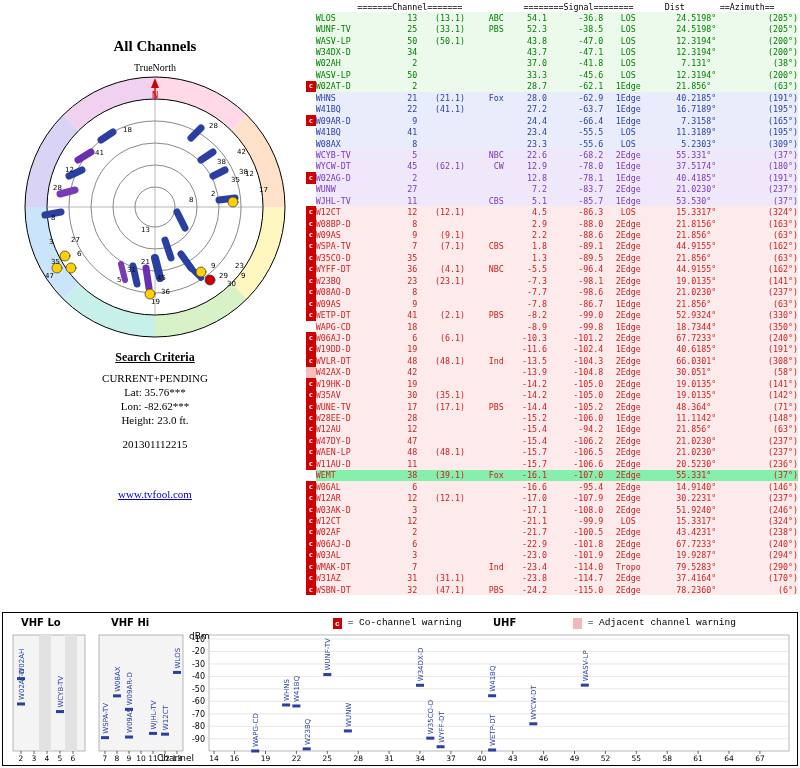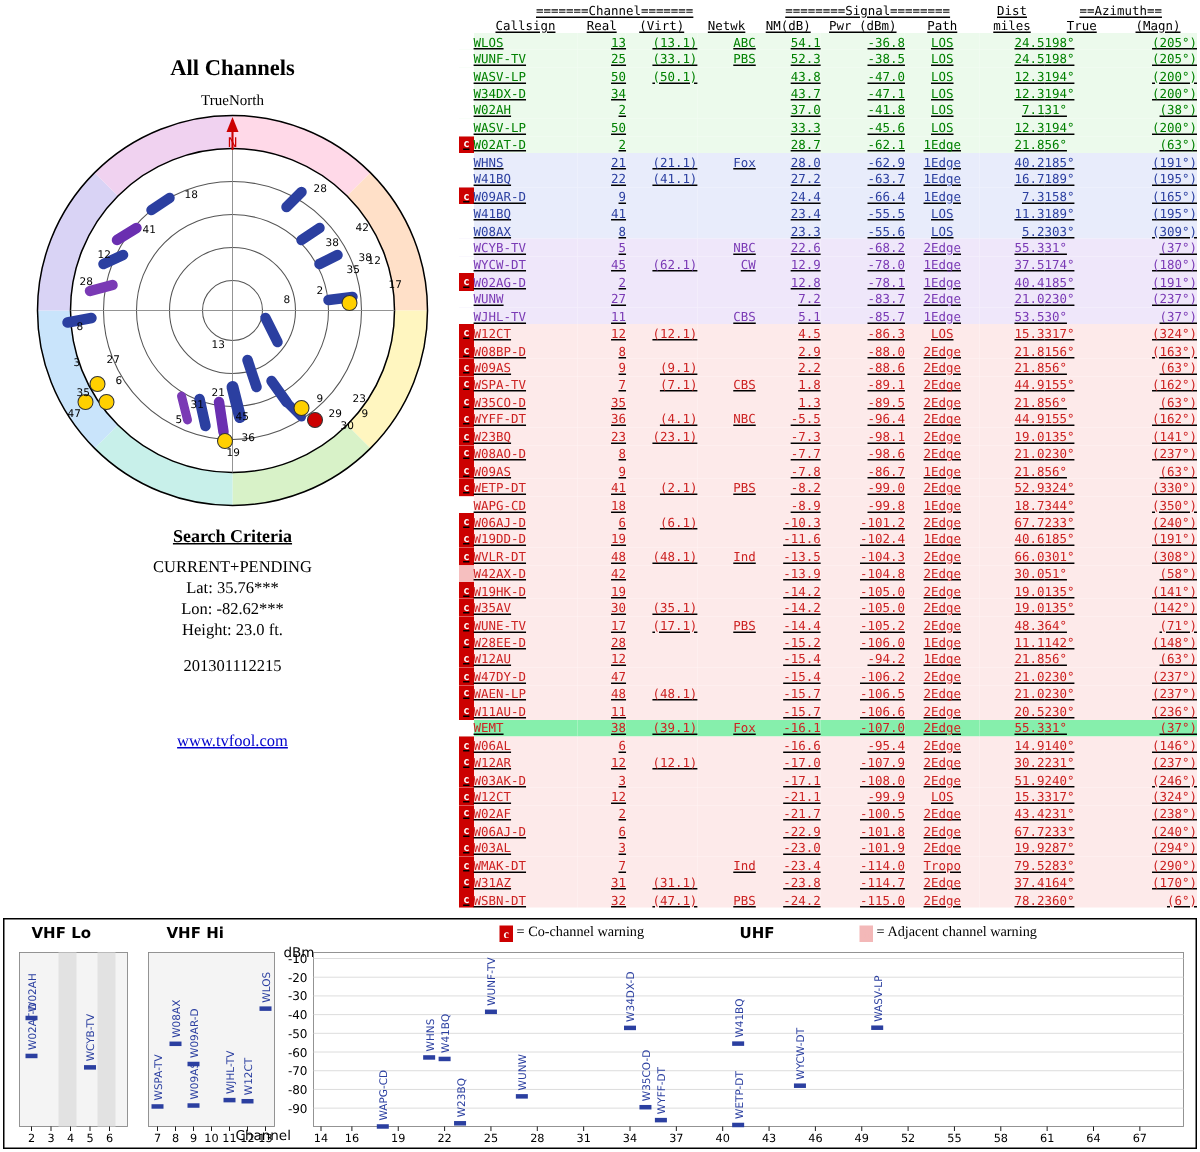--- a/index.html
+++ b/index.html
@@ -40,21 +40,21 @@
     position: absolute; left: 0; top: 488px; width: 310px; text-align: center;
     color: #0000cc; text-decoration: underline; font-size: 11px;
     font-family: "Liberation Serif", serif;
   }
 
   
   #table-panel {
     position: absolute; left: 306px; top: 2px; width: 492px; height: 604px;
     font-family: "DejaVu Sans Mono", monospace; font-size: 8.3px;
   }
-  table.tbl { border-collapse: collapse; width: 492px; text-decoration: underline; }
+  table.tbl { border-collapse: collapse; width: 492px; }
   table.tbl td, table.tbl th { padding: 0; margin: 0; white-space: pre; }
   .grp-row td { text-align: center; font-size: 8.3px; color: #000; font-weight: normal; }
   .hdr-row td { text-align: center; font-size: 8.3px; color: #000; }
   .r { text-align: right; }
   .c { text-align: center; }
   .l { text-align: left; }
   tr.data-row { height: 11.45px; }
   td.flag { width: 9px; text-align: center; font-weight: bold; font-size: 7px; color: #fff; }
   td.call { width: 64px; padding-left: 2px; }
   td.real { width: 30px; text-align: right; }
@@ -65,21 +65,21 @@
   td.path { width: 46px; text-align: center; }
   td.dist { width: 40px; text-align: right; }
   td.azt  { width: 46px; text-align: left; }
   td.azm  { width: 48px; text-align: right; }
 
   
   #bottom-panel {
     position: absolute; left: 2px; top: 612px; width: 796px; height: 154px;
     border: 1px solid #000; background: #fff;
   }
-  #legend-co, #legend-adj { position: absolute; font-size: 9.5px; font-family: Liberation Serif, serif; }
+  #legend-co, #legend-adj { position: absolute; font-size: 9.5px; font-family: Liberation Mono, monospace; }
   .legend-chip {
     display: inline-block; width: 9px; height: 11px; line-height: 11px;
     text-align: center; font-weight: bold; font-size: 8px; color: #fff; vertical-align: -1px;
   }
   .chip-co { background: #cc0000; }
   .chip-adj { background: #f3b8b8; color: #f3b8b8; }
 
   .band-label { position: absolute; font-size: 10px; font-weight: bold; font-family: "DejaVu Sans", sans-serif; }
   .bottom-axis-label { position: absolute; font-size: 9px; font-family: "DejaVu Sans", sans-serif; }
 </style>
@@ -209,33 +209,20 @@
 
   <div id="table-panel">
     <table class="tbl">
       <tbody>
           <tr class="grp-row">
         <td></td>
         <td colspan="4">=======Channel=======</td>
         <td colspan="3">========Signal========</td>
         <td>Dist</td>
         <td colspan="2">==Azimuth==</td>
-      </tr>
-      <tr class="hdr-row">
-        <td></td>
-        <td class="l">Callsign</td>
-        <td class="r">Real</td>
-        <td class="r">(Virt)</td>
-        <td class="c">Netwk</td>
-        <td class="r">NM(dB)</td>
-        <td class="r">Pwr (dBm)</td>
-        <td class="c">Path</td>
-        <td class="r">miles</td>
-        <td class="r">True</td>
-        <td class="r">(Magn)</td>
       </tr>
       </tbody>
         <tbody id="table-body">
           <tr class="data-row" style="background: rgb(236, 250, 236); color: rgb(0, 128, 0);">
             <td class="flag" style="background: rgb(255, 255, 255);"></td>
             <td class="call">WLOS</td>
             <td class="real">13</td>
             <td class="virt">(13.1)</td>
             <td class="netw">ABC</td>
             <td class="nm">54.1</td>

